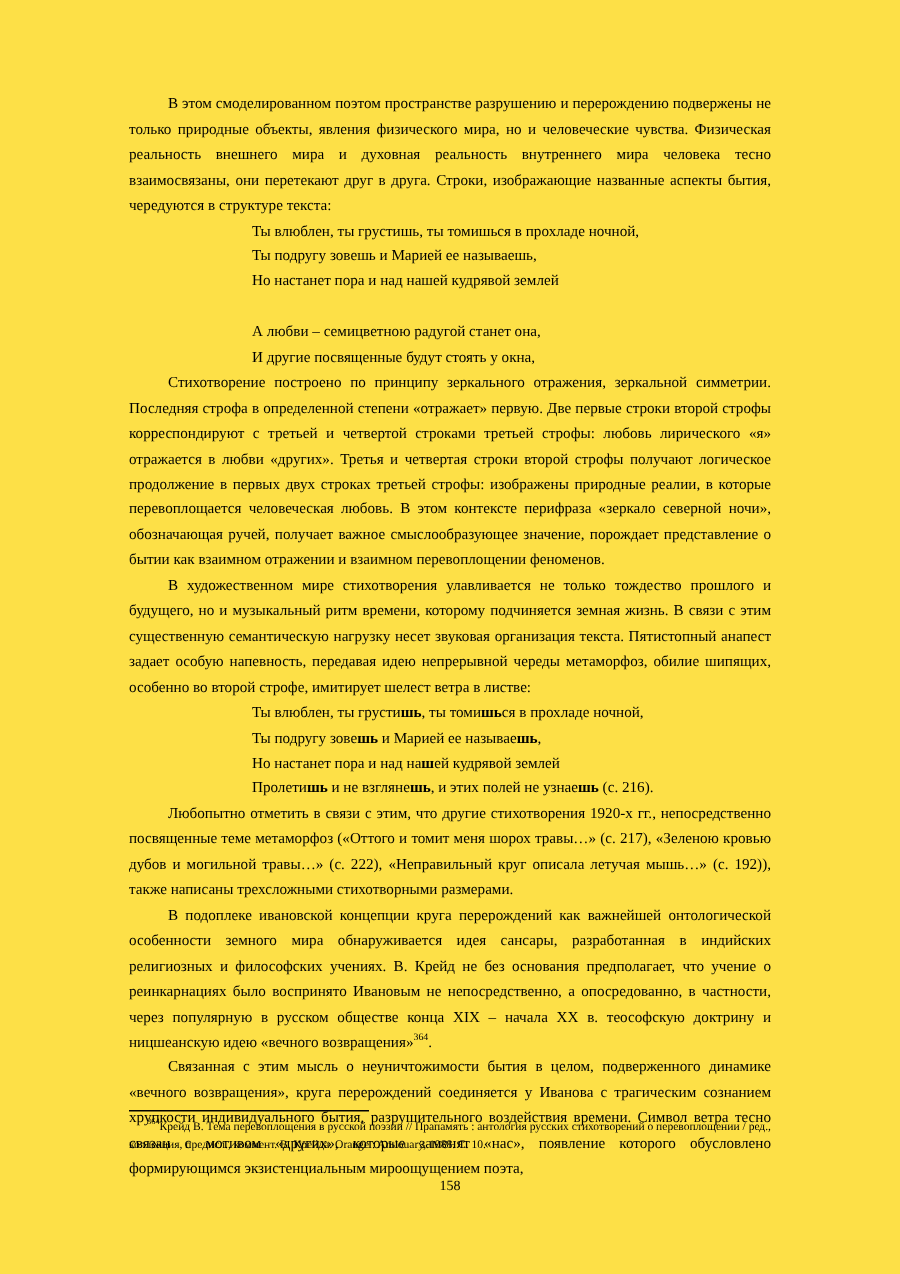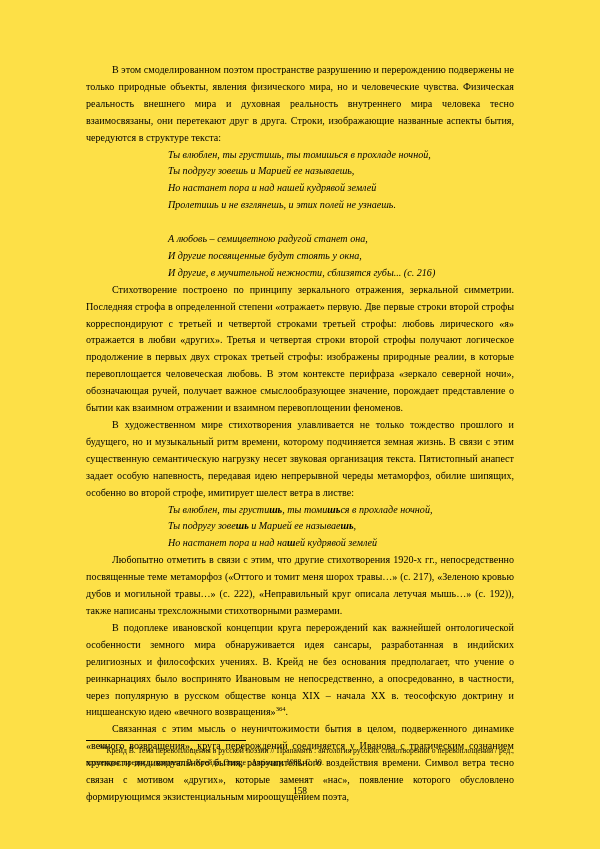--- a/index.html
+++ b/index.html
@@ -37,21 +37,20 @@
   .verse-block {
     margin: 0;
     padding: 0;
   }
   .verse-line {
     margin: 0;
     font-size: 10.1px;
     line-height: 16.9px;
     padding-left: 82px;
     white-space: nowrap;
-    font-style: italic;
   }
   .verse-gap {
     height: 16.9px;
   }
   b.hl {
     font-weight: bold;
   }
   sup.fn-ref {
     font-size: 6.6px;
     vertical-align: super;
@@ -96,39 +95,38 @@
 <div class="page">
 
   <div class="content">
 
     <p class="body-par">В этом смоделированном поэтом пространстве разрушению и перерождению подвержены не только природные объекты, явления физического мира, но и человеческие чувства. Физическая реальность внешнего мира и духовная реальность внутреннего мира человека тесно взаимосвязаны, они перетекают друг в друга. Строки, изображающие названные аспекты бытия, чередуются в структуре текста:</p>
 
     <div class="verse-block">
       <div class="verse-line">Ты влюблен, ты грустишь, ты томишься в прохладе ночной,</div>
       <div class="verse-line">Ты подругу зовешь и Марией ее называешь,</div>
       <div class="verse-line">Но настанет пора и над нашей кудрявой землей</div>
-      <div class="verse-line">Пролетишь и не взглянешь, и этих полей не узнаешь.</div>
     </div>
 
     <div class="verse-gap"></div>
 
     <div class="verse-block">
-      <div class="verse-line">А любовь – семицветною радугой станет она,</div>
+      <div class="verse-line">А любви – семицветною радугой станет она,</div>
       <div class="verse-line">И другие посвященные будут стоять у окна,</div>
-      <div class="verse-line">И другие, в мучительной нежности, сблизятся губы... (с. 216)</div>
     </div>
 
     <p class="body-par">Стихотворение построено по принципу зеркального отражения, зеркальной симметрии. Последняя строфа в определенной степени «отражает» первую. Две первые строки второй строфы корреспондируют с третьей и четвертой строками третьей строфы: любовь лирического «я» отражается в любви «других». Третья и четвертая строки второй строфы получают логическое продолжение в первых двух строках третьей строфы: изображены природные реалии, в которые перевоплощается человеческая любовь. В этом контексте перифраза «зеркало северной ночи», обозначающая ручей, получает важное смыслообразующее значение, порождает представление о бытии как взаимном отражении и взаимном перевоплощении феноменов.</p>
 
     <p class="body-par">В художественном мире стихотворения улавливается не только тождество прошлого и будущего, но и музыкальный ритм времени, которому подчиняется земная жизнь. В связи с этим существенную семантическую нагрузку несет звуковая организация текста. Пятистопный анапест задает особую напевность, передавая идею непрерывной череды метаморфоз, обилие шипящих, особенно во второй строфе, имитирует шелест ветра в листве:</p>
 
     <div class="verse-block">
       <div class="verse-line">Ты влюблен, ты грусти<b class="hl">шь</b>, ты томи<b class="hl">шь</b>ся в прохладе ночной,</div>
       <div class="verse-line">Ты подругу зове<b class="hl">шь</b> и Марией ее называе<b class="hl">шь</b>,</div>
       <div class="verse-line">Но настанет пора и над на<b class="hl">ш</b>ей кудрявой землей</div>
+      <div class="verse-line">Пролети<b class="hl">шь</b> и не взгляне<b class="hl">шь</b>, и этих полей не узнае<b class="hl">шь</b> (с. 216).</div>
     </div>
 
     <p class="body-par">Любопытно отметить в связи с этим, что другие стихотворения 1920-х гг., непосредственно посвященные теме метаморфоз («Оттого и томит меня шорох травы…» (с. 217), «Зеленою кровью дубов и могильной травы…» (с. 222), «Неправильный круг описала летучая мышь…» (с. 192)), также написаны трехсложными стихотворными размерами.</p>
 
     <p class="body-par"><span>В подоплеке ивановской концепции круга перерождений как важнейшей онтологической особенности земного мира обнаруживается идея сансары, разработанная в индийских религиозных и философских учениях. В. Крейд не без основания предполагает, что учение о реинкарнациях было воспринято Ивановым не непосредственно, а опосредованно, в частности, через популярную в русском обществе конца XIX – начала XX в. теософскую доктрину и ницшеанскую идею «вечного возвращения»</span><sup class="fn-ref">364</sup><span>.</span></p>
 
     <p class="body-par">Связанная с этим мысль о неуничтожимости бытия в целом, подверженного динамике «вечного возвращения», круга перерождений соединяется у Иванова с трагическим сознанием хрупкости индивидуального бытия, разрушительного воздействия времени. Символ ветра тесно связан с мотивом «других», которые заменят «нас», появление которого обусловлено формирующимся экзистенциальным мироощущением поэта,</p>
 
   </div>
 

